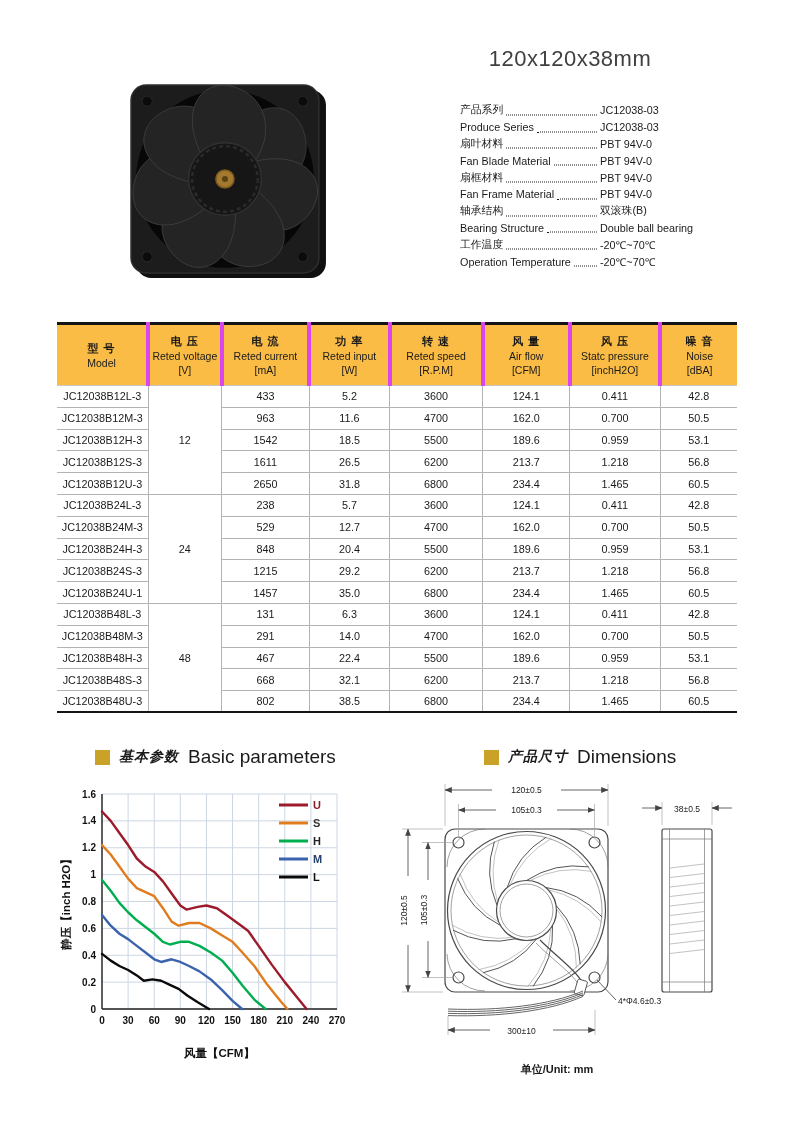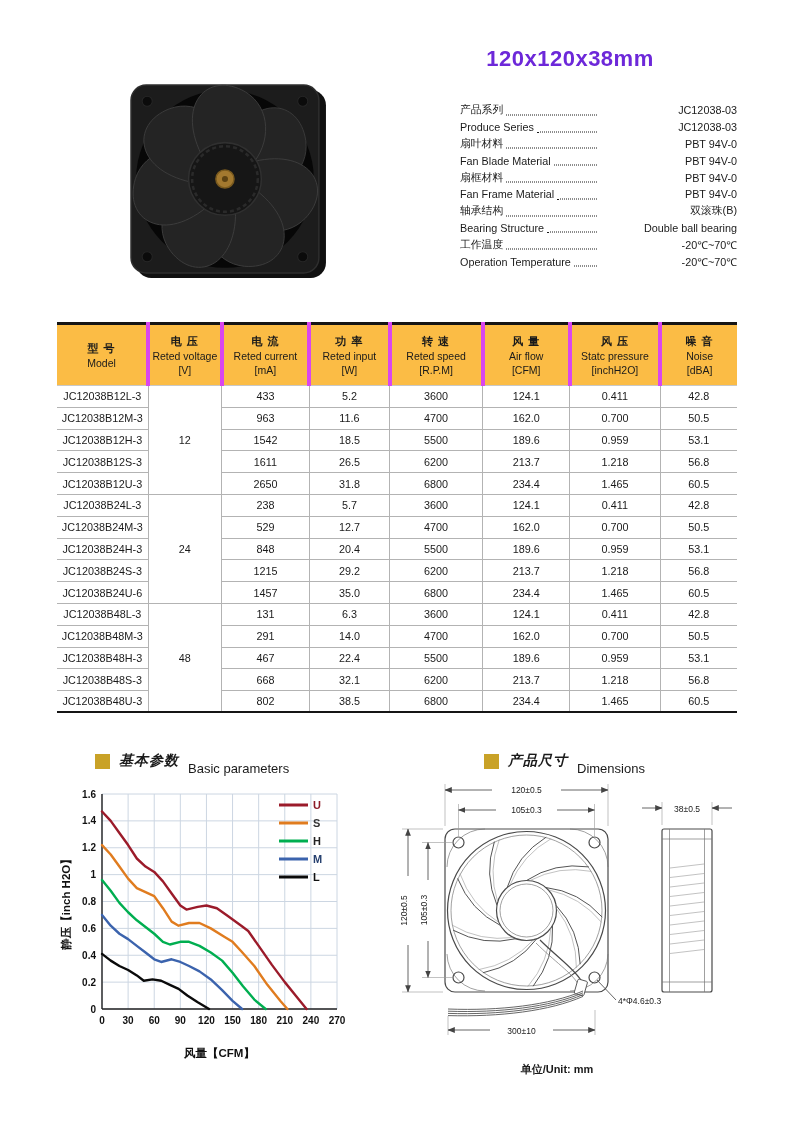--- a/index.html
+++ b/index.html
@@ -1,26 +1,26 @@
 <!DOCTYPE html>
 <html><head>
 <meta charset="utf-8">
 <style>
   * { margin:0; padding:0; box-sizing:border-box; }
   html,body { background:#fff; }
   body { font-family:"Liberation Sans", sans-serif; color:#1a1a1a; }
   .page { position:relative; width:794px; height:1123px; background:#fff; overflow:hidden; }
 
   .title { position:absolute; left:420px; top:46px; width:300px; text-align:center;
-           font-size:22px; font-weight:700; letter-spacing:.5px; color:#6d28d9; }
+           font-size:22px; font-weight:400; letter-spacing:.5px; color:#404040; }
 
   .fan-photo { position:absolute; left:128px; top:80px; width:202px; height:202px; }
 
   .spec-list { position:absolute; left:460px; top:102px; width:277px; }
-  .spec-row { display:flex; align-items:center; height:16.8px; font-size:10.8px;text-align:right; }
+  .spec-row { display:flex; align-items:center; height:16.8px; font-size:10.8px; }
   .spec-label { white-space:nowrap; }
   .spec-leader { flex:1; border-bottom:1.6px dotted #1a1a1a; margin:0 3px; align-self:flex-end;
                  transform:translateY(-3.5px); }
   .spec-value { flex:none; width:137px; white-space:nowrap; }
 
   table.params { position:absolute; left:57px; top:322px; width:680px; border-collapse:collapse;
                  border-top:3px solid #151515; border-bottom:2.5px solid #151515; table-layout:fixed; }
   table.params th { background:#FBBC45; height:62px; vertical-align:middle; text-align:center;
                     border-left:4px solid #d946ef; border-bottom:1.5px solid #c8c8c8; padding:2px 0; }
   table.params th:first-child { border-left:none; }
@@ -29,21 +29,21 @@
   .h-unit { font-size:10.5px; font-weight:400; line-height:14px; }
   table.params td { height:21.8px; font-size:10.8px; text-align:center; vertical-align:middle;
                     border-right:1.2px solid #b3b3b3; border-bottom:1.1px solid #b3b3b3; background:#fff; }
   table.params td:last-child { border-right:none; }
   table.params tbody tr:last-child td { border-bottom:none; }
 
   .sec { position:absolute; top:746px; display:flex; align-items:center; }
   .sec-basic { left:95px; } .sec-dims { left:484px; }
   .bullet { width:15px; height:15px; background:#C9A227; display:inline-block; }
   .sec-cn { font-size:14px; font-weight:700; margin-left:9px; letter-spacing:1px;font-style:italic; }
-  .sec-en { font-size:13px; font-weight:400; margin-left:9px;margin-top:15px; }
+  .sec-en { font-size:19px; font-weight:400; margin-left:9px; }
 
   .chart { position:absolute; left:57px; top:785px; width:292px; height:280px; }
   .tick { font-size:10px; font-weight:700; fill:#111; font-family:"Liberation Sans",sans-serif; }
   .axis-label { font-size:11.5px; font-weight:700; fill:#111; font-family:"Liberation Sans",sans-serif; }
   .legend-label { font-size:11px; font-weight:700; font-family:"Liberation Sans",sans-serif; }
 
   .dim-drawing { position:absolute; left:390px; top:772px; width:345px; height:285px; }
   .dim-text { font-size:8.5px; fill:#222; font-family:"Liberation Sans",sans-serif; }
   .dim-line { stroke:#555; stroke-width:.9; }
   .ext-line { stroke:#999; stroke-width:.6; }
@@ -268,21 +268,21 @@
         <tr>
           <td>JC12038B24S-3</td>
           <td>1215</td>
           <td>29.2</td>
           <td>6200</td>
           <td>213.7</td>
           <td>1.218</td>
           <td>56.8</td>
         </tr>
         <tr>
-          <td>JC12038B24U-6</td>
+          <td>JC12038B24U-1</td>
           <td>1457</td>
           <td>35.0</td>
           <td>6800</td>
           <td>234.4</td>
           <td>1.465</td>
           <td>60.5</td>
         </tr>
         <tr>
           <td>JC12038B48L-3</td>
           <td rowspan="5">48</td>

